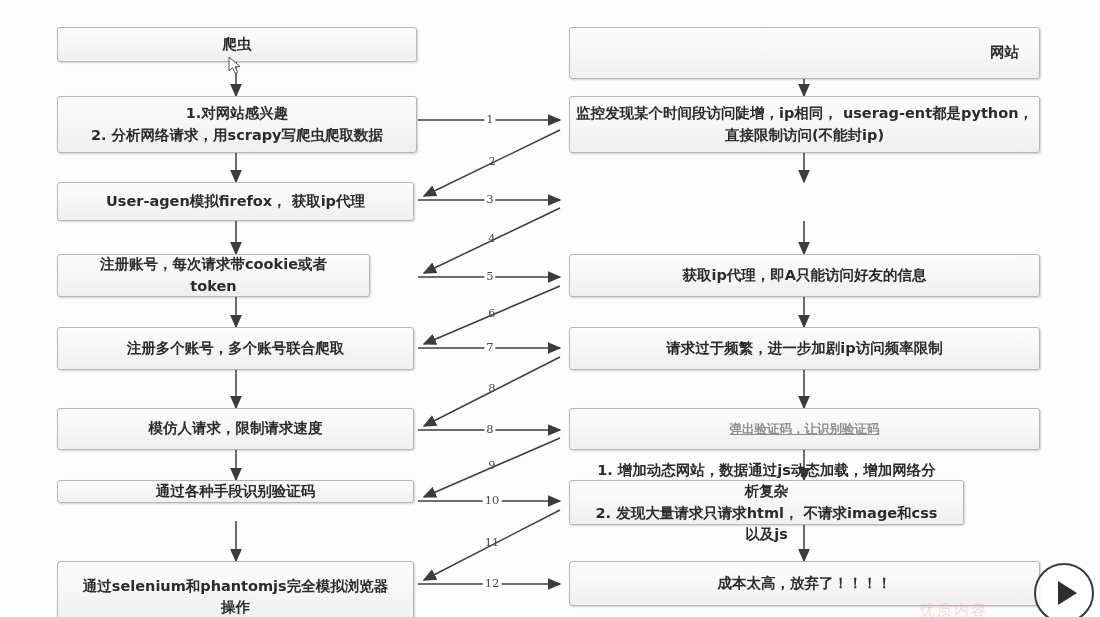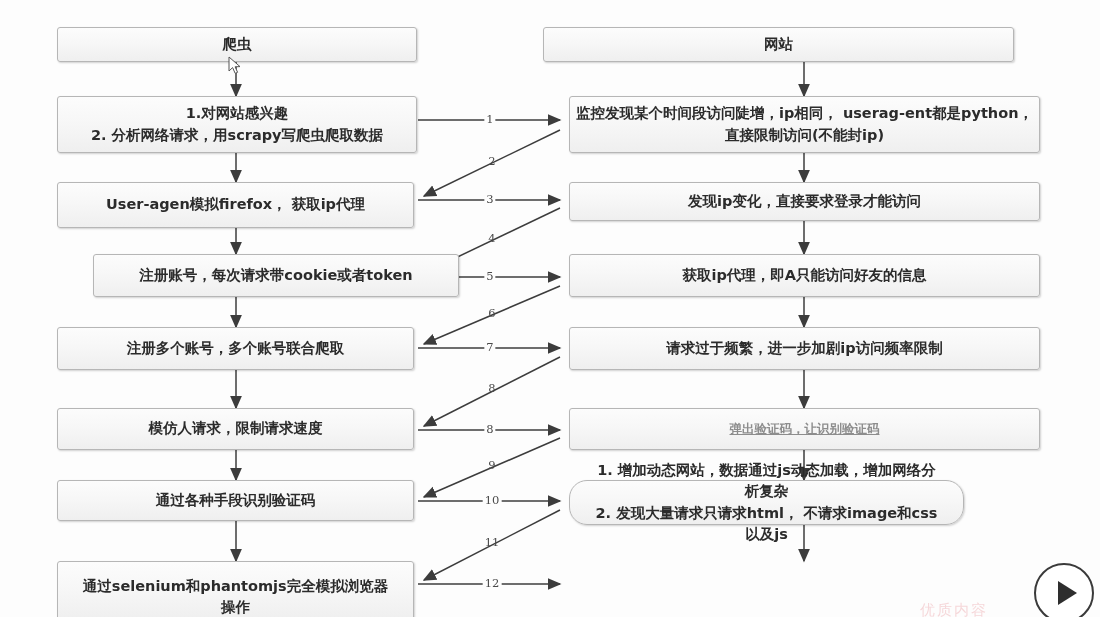--- a/index.html
+++ b/index.html
@@ -157,73 +157,73 @@
 
   <div class="node header-node" style="left:57px; top:27px; width:360px; height:35px;">
     <span class="txt">爬虫</span>
   </div>
 
   <div class="node" style="left:57px; top:96px; width:360px; height:57px;">
     <span class="txt">1.对网站感兴趣
 2. 分析网络请求，用scrapy写爬虫爬取数据</span>
   </div>
 
-  <div class="node" style="left:57px; top:182px; width:357px; height:46px;">
+  <div class="node" style="left:57px; top:182px; width:357px; height:39px;">
     <span class="txt">User-agen模拟firefox，  获取ip代理</span>
   </div>
 
-  <div class="node" style="left:57px; top:254px; width:366px; height:43px;margin-left:36px;">
+  <div class="node" style="left:57px; top:254px; width:313px; height:43px;">
     <span class="txt">注册账号，每次请求带cookie或者token</span>
   </div>
 
   <div class="node" style="left:57px; top:327px; width:357px; height:43px;">
     <span class="txt">注册多个账号，多个账号联合爬取</span>
   </div>
 
   <div class="node" style="left:57px; top:408px; width:357px; height:42px;">
     <span class="txt">模仿人请求，限制请求速度</span>
   </div>
 
-  <div class="node" style="left:57px; top:480px; width:357px; height:41px;">
+  <div class="node" style="left:57px; top:480px; width:357px; height:23px;">
     <span class="txt">通过各种手段识别验证码</span>
   </div>
 
   <div class="node" style="left:57px; top:561px; width:357px; height:60px;align-items:flex-end;">
     <span class="txt">通过selenium和phantomjs完全模拟浏览器操作</span>
   </div>
 
-  <div class="node header-node" style="left:543px; top:27px; width:471px; height:35px;">
+  <div class="node header-node" style="left:569px; top:27px; width:471px; height:52px;text-align:right;">
     <span class="txt">网站</span>
   </div>
 
   <div class="node" style="left:569px; top:96px; width:471px; height:57px; padding:2px 0;justify-content:center;">
     <span class="txt">监控发现某个时间段访问陡增，ip相同， userag-ent都是python，直接限制访问(不能封ip)</span>
   </div>
 
-  <div class="node" style="left:569px; top:182px; width:471px; height:39px;">
-    <span class="txt">发现ip变化，直接要求登录才能访问</span>
-  </div>
 
   <div class="node" style="left:569px; top:254px; width:471px; height:43px;">
     <span class="txt">获取ip代理，即A只能访问好友的信息</span>
   </div>
 
   <div class="node" style="left:569px; top:327px; width:471px; height:43px;">
     <span class="txt">请求过于频繁，进一步加剧ip访问频率限制</span>
   </div>
 
   <div class="node faded" style="left:569px; top:408px; width:471px; height:42px;">
     <span class="txt">弹出验证码，让识别验证码</span>
   </div>
 
-  <div class="node" style="left:569px; top:480px; width:395px; height:45px;border-radius:18px;">
+  <div class="node" style="left:569px; top:480px; width:395px; height:45px;">
     <span class="txt">1. 增加动态网站，数据通过js动态加载，增加网络分析复杂
 2. 发现大量请求只请求html，  不请求image和css以及js</span>
   </div>
 
+  <div class="node" style="left:569px; top:561px; width:471px; height:45px;">
+    <span class="txt">成本太高，放弃了！！！！</span>
+  </div>
 
   <span class="edge-label" style="left:490px; top:120px;">1</span>
   <span class="edge-label diag" style="left:492px; top:162px;">2</span>
   <span class="edge-label" style="left:490px; top:200px;">3</span>
   <span class="edge-label diag" style="left:492px; top:239px;">4</span>
   <span class="edge-label" style="left:490px; top:277px;">5</span>
   <span class="edge-label diag" style="left:492px; top:314px;">6</span>
   <span class="edge-label" style="left:490px; top:348px;">7</span>
   <span class="edge-label diag" style="left:492px; top:389px;">8</span>
   <span class="edge-label" style="left:490px; top:430px;">8</span>

